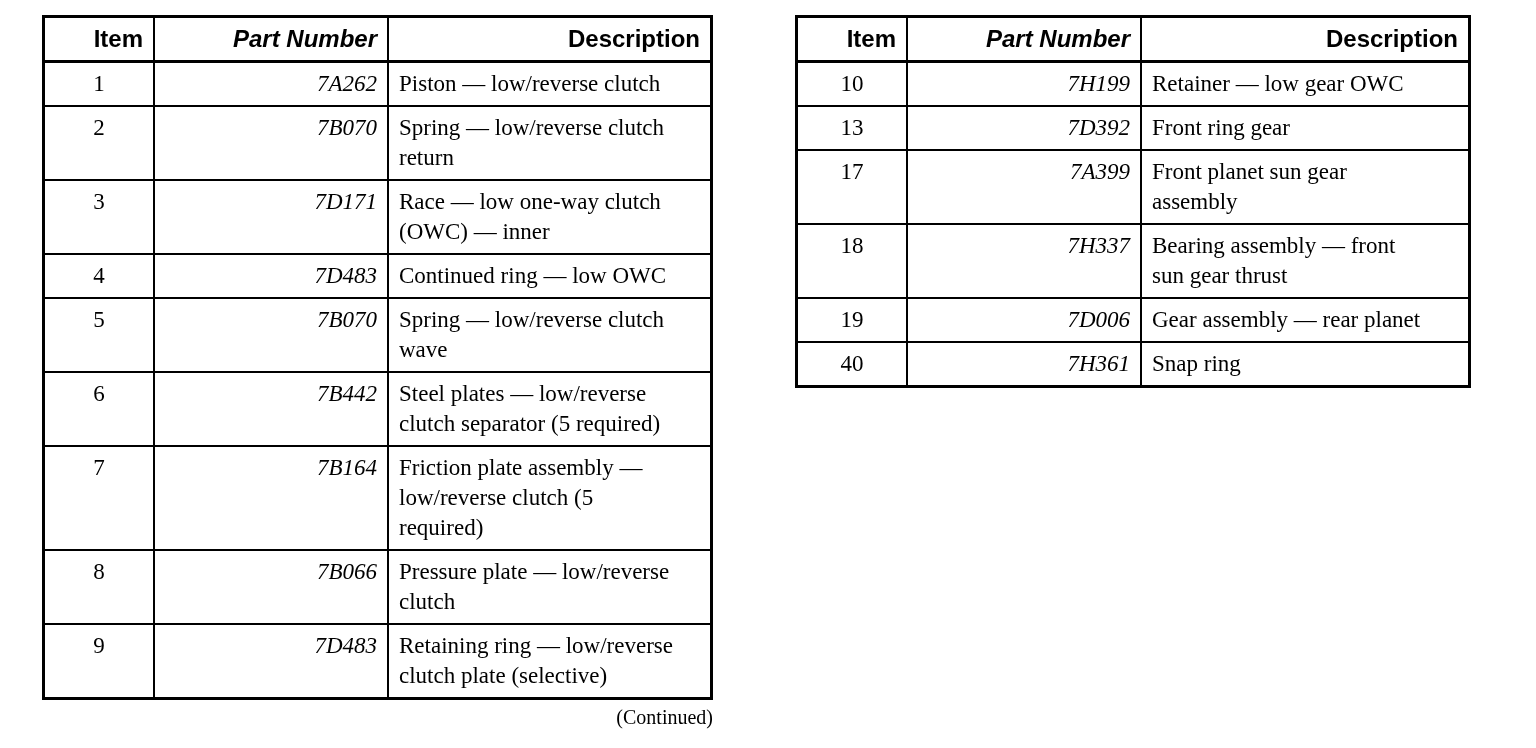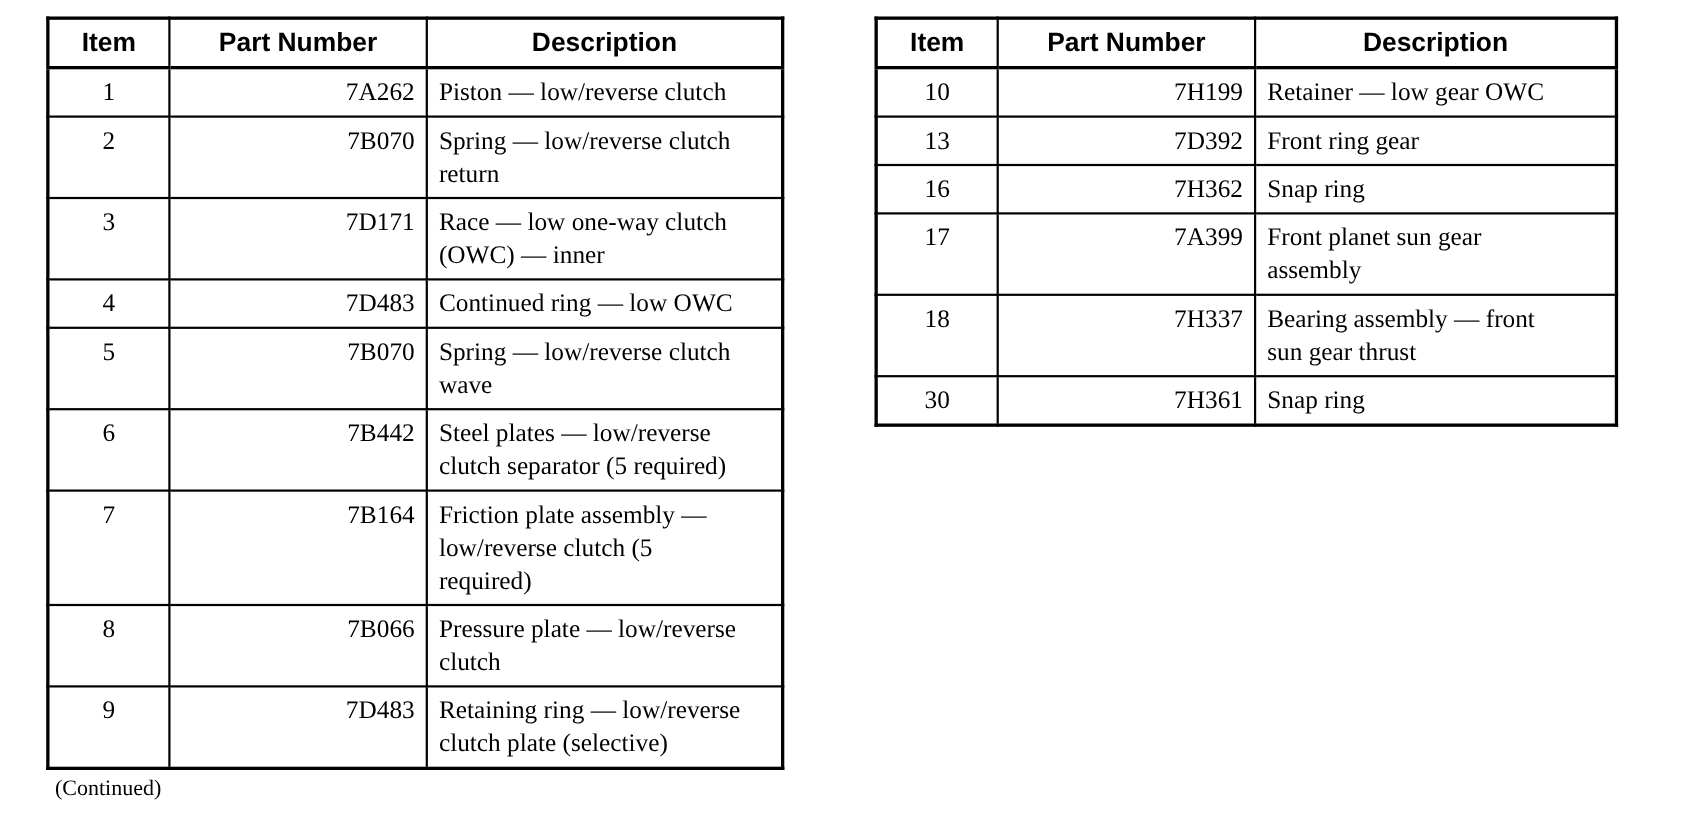--- a/index.html
+++ b/index.html
@@ -34,41 +34,42 @@
   }
   table.parts { border: 3px solid #000000; }
   table.parts thead th { border-bottom: 3px solid #000000; }
 
   table.parts th {
     font-family: "Liberation Sans", sans-serif;
     font-weight: bold;
     font-size: 24px;
     line-height: 32px;
     padding: 5px 10px;
-    text-align: center;
+    text-align: right;
   }
   table.parts td {
     font-family: "Liberation Serif", serif;
     font-size: 23px;
     line-height: 30px;
     padding: 6px 10px;
   }
   .col-item { width: 88px; }
-  .col-part { width: 212px; }
+  .col-part { width: 212px; font-style: italic; }
   th.col-item { text-align: center; padding-left: 4px; padding-right: 4px; }
   th.col-part { text-align: center; }
   td.col-item { text-align: center; }
   td.col-part { text-align: right; padding-left: 13px; }
   td.col-desc { text-align: left; white-space: pre-line; margin-left: 33px; }
 
   .continued {
     font-family: "Liberation Serif", serif;
     font-size: 20px;
     color: #000000;
     margin: 6px 0 0 8px;
+    text-align: right;
   }
 </style>
 </head>
 <body>
 
 <div class="page">
 
   <div class="table-wrap left">
     <table class="parts">
       <thead>
@@ -151,38 +152,38 @@
             <td class="col-item">10</td>
             <td class="col-part">7H199</td>
             <td class="col-desc">Retainer — low gear OWC</td>
           </tr>
           <tr>
             <td class="col-item">13</td>
             <td class="col-part">7D392</td>
             <td class="col-desc">Front ring gear</td>
           </tr>
           <tr>
-            <td class="col-item">16</td>
-            <td class="col-part">7H362</td>
-            <td class="col-desc">Snap ring</td>
-          </tr>
-          <tr>
             <td class="col-item">17</td>
             <td class="col-part">7A399</td>
             <td class="col-desc">Front planet sun gear
 assembly</td>
           </tr>
           <tr>
             <td class="col-item">18</td>
             <td class="col-part">7H337</td>
             <td class="col-desc">Bearing assembly — front
 sun gear thrust</td>
           </tr>
           <tr>
-            <td class="col-item">30</td>
+            <td class="col-item">19</td>
+            <td class="col-part">7D006</td>
+            <td class="col-desc">Gear assembly — rear planet</td>
+          </tr>
+          <tr>
+            <td class="col-item">40</td>
             <td class="col-part">7H361</td>
             <td class="col-desc">Snap ring</td>
           </tr>
         </tbody>
     </table>
   </div>
 
 </div>
 
 </body></html>

